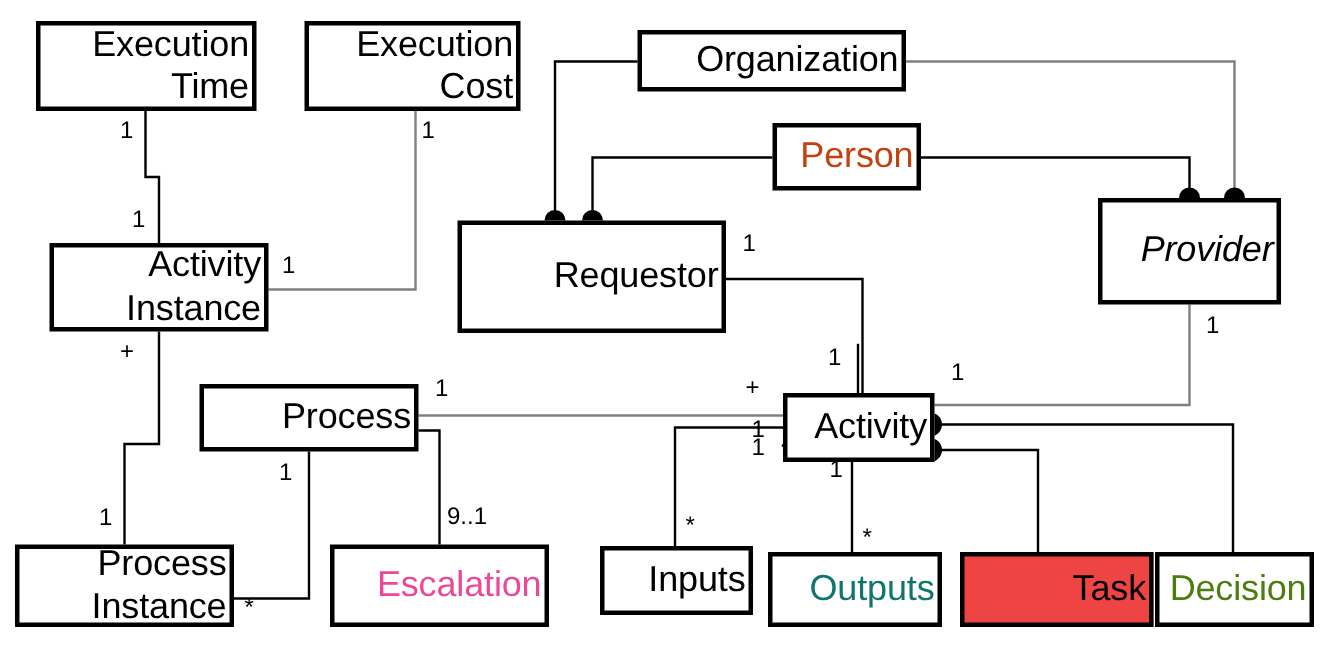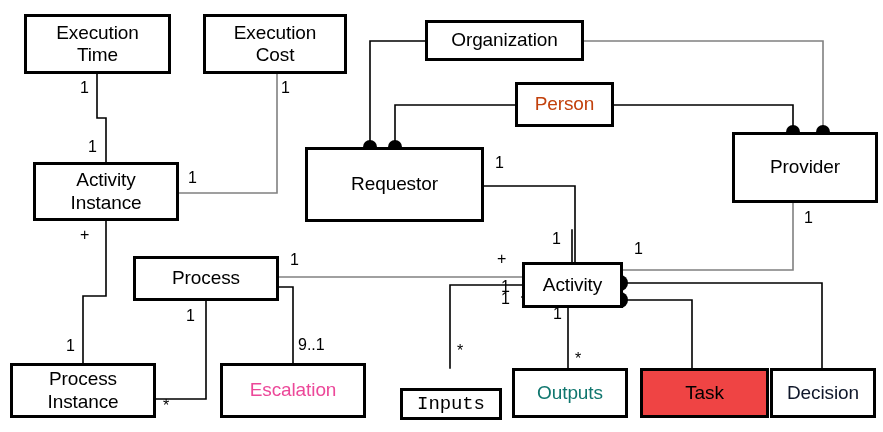--- a/index.html
+++ b/index.html
@@ -23,23 +23,23 @@
     height: 432px;
   }
   .node-box {
     position: absolute;
     box-sizing: border-box;
     border: 3px solid #eab308;
     background: #ffffff;
     display: flex;
     align-items: center;
     justify-content: center;
-    text-align: center;
+    text-align: right;
     color: #000000;
-    font-size: 19px;
+    font-size: 24px;
     line-height: 1.18;
     font-family: "Liberation Sans", sans-serif;
     letter-spacing: -0.1px;
   }
   .node-label {
     display: block;
     width: 100%;
     white-space: pre-line;
     padding: 0 2px;
   }
@@ -90,27 +90,27 @@
 
   <div id="nodes-group">
       <div class="node-box" style="left: 24px; top: 14px; width: 147px; height: 60px; border-color: rgb(0, 0, 0); background: rgb(255, 255, 255); color: rgb(0, 0, 0);">
         <span class="node-label">Execution
 Time</span>
       </div>
       <div class="node-box" style="left: 203px; top: 14px; width: 144px; height: 60px; border-color: rgb(0, 0, 0); background: rgb(255, 255, 255); color: rgb(0, 0, 0);">
         <span class="node-label">Execution
 Cost</span>
       </div>
-      <div class="node-box" style="left: 425px; top: 20px; width: 159px; height: 41px; border-color: rgb(0, 0, 0); background: rgb(255, 255, 255); color: rgb(0, 0, 0);">
+      <div class="node-box" style="left: 425px; top: 20px; width: 179px; height: 41px; border-color: rgb(0, 0, 0); background: rgb(255, 255, 255); color: rgb(0, 0, 0);">
         <span class="node-label">Organization</span>
       </div>
       <div class="node-box" style="left: 515px; top: 82px; width: 99px; height: 45px; border-color: rgb(0, 0, 0); background: rgb(255, 255, 255); color: #c2410c;">
         <span class="node-label">Person</span>
       </div>
-      <div class="node-box" style="left: 732px; top: 132px; width: 146px; height: 71px; border-color: rgb(0, 0, 0); background: rgb(255, 255, 255); color: rgb(0, 0, 0);">
+      <div class="node-box" style="left: 732px; top: 132px; width: 122px; height: 71px; border-color: rgb(0, 0, 0); background: rgb(255, 255, 255); color: rgb(0, 0, 0); font-style: italic;">
         <span class="node-label">Provider</span>
       </div>
       <div class="node-box" style="left: 305px; top: 147px; width: 179px; height: 75px; border-color: rgb(0, 0, 0); background: rgb(255, 255, 255); color: rgb(0, 0, 0);">
         <span class="node-label">Requestor</span>
       </div>
       <div class="node-box" style="left: 33px; top: 162px; width: 146px; height: 59px; border-color: rgb(0, 0, 0); background: rgb(255, 255, 255); color: rgb(0, 0, 0);">
         <span class="node-label">Activity
 Instance</span>
       </div>
       <div class="node-box" style="left: 133px; top: 256px; width: 146px; height: 45px; border-color: rgb(0, 0, 0); background: rgb(255, 255, 255); color: rgb(0, 0, 0);">
@@ -119,30 +119,30 @@
       <div class="node-box" style="left: 522px; top: 262px; width: 101px; height: 46px; border-color: rgb(0, 0, 0); background: rgb(255, 255, 255); color: rgb(0, 0, 0);">
         <span class="node-label">Activity</span>
       </div>
       <div class="node-box" style="left: 10px; top: 363px; width: 146px; height: 55px; border-color: rgb(0, 0, 0); background: rgb(255, 255, 255); color: rgb(0, 0, 0);">
         <span class="node-label">Process
 Instance</span>
       </div>
       <div class="node-box" style="left: 220px; top: 363px; width: 146px; height: 55px; border-color: rgb(0, 0, 0); background: rgb(255, 255, 255); color: #ec4899;">
         <span class="node-label">Escalation</span>
       </div>
-      <div class="node-box" style="left: 400px; top: 388px; width: 102px; height: 32px; border-color: rgb(0, 0, 0); background: rgb(255, 255, 255); color: rgb(0, 0, 0); font-family: Liberation Mono, monospace;">
+      <div class="node-box" style="left: 400px; top: 364px; width: 102px; height: 46px; border-color: rgb(0, 0, 0); background: rgb(255, 255, 255); color: rgb(0, 0, 0);">
         <span class="node-label">Inputs</span>
       </div>
       <div class="node-box" style="left: 512px; top: 368px; width: 116px; height: 50px; border-color: rgb(0, 0, 0); background: rgb(255, 255, 255); color: #0f766e;">
         <span class="node-label">Outputs</span>
       </div>
       <div class="node-box" style="left: 640px; top: 368px; width: 129px; height: 50px; border-color: rgb(0, 0, 0); background: #ef4444; color: rgb(0, 0, 0);">
         <span class="node-label">Task</span>
       </div>
-      <div class="node-box" style="left: 770px; top: 368px; width: 106px; height: 50px; border-color: rgb(0, 0, 0); background: rgb(255, 255, 255); color: #0f172a;">
+      <div class="node-box" style="left: 770px; top: 368px; width: 106px; height: 50px; border-color: rgb(0, 0, 0); background: rgb(255, 255, 255); color: #4d7c0f;">
         <span class="node-label">Decision</span>
       </div>
     </div>
   <div id="mults-group">
       <span class="mult" style="left: 80px; top: 80px;">1</span>
       <span class="mult" style="left: 281px; top: 80px;">1</span>
       <span class="mult" style="left: 88px; top: 139px;">1</span>
       <span class="mult" style="left: 188px; top: 170px;">1</span>
       <span class="mult" style="left: 495px; top: 155px;">1</span>
       <span class="mult" style="left: 804px; top: 210px;">1</span>

